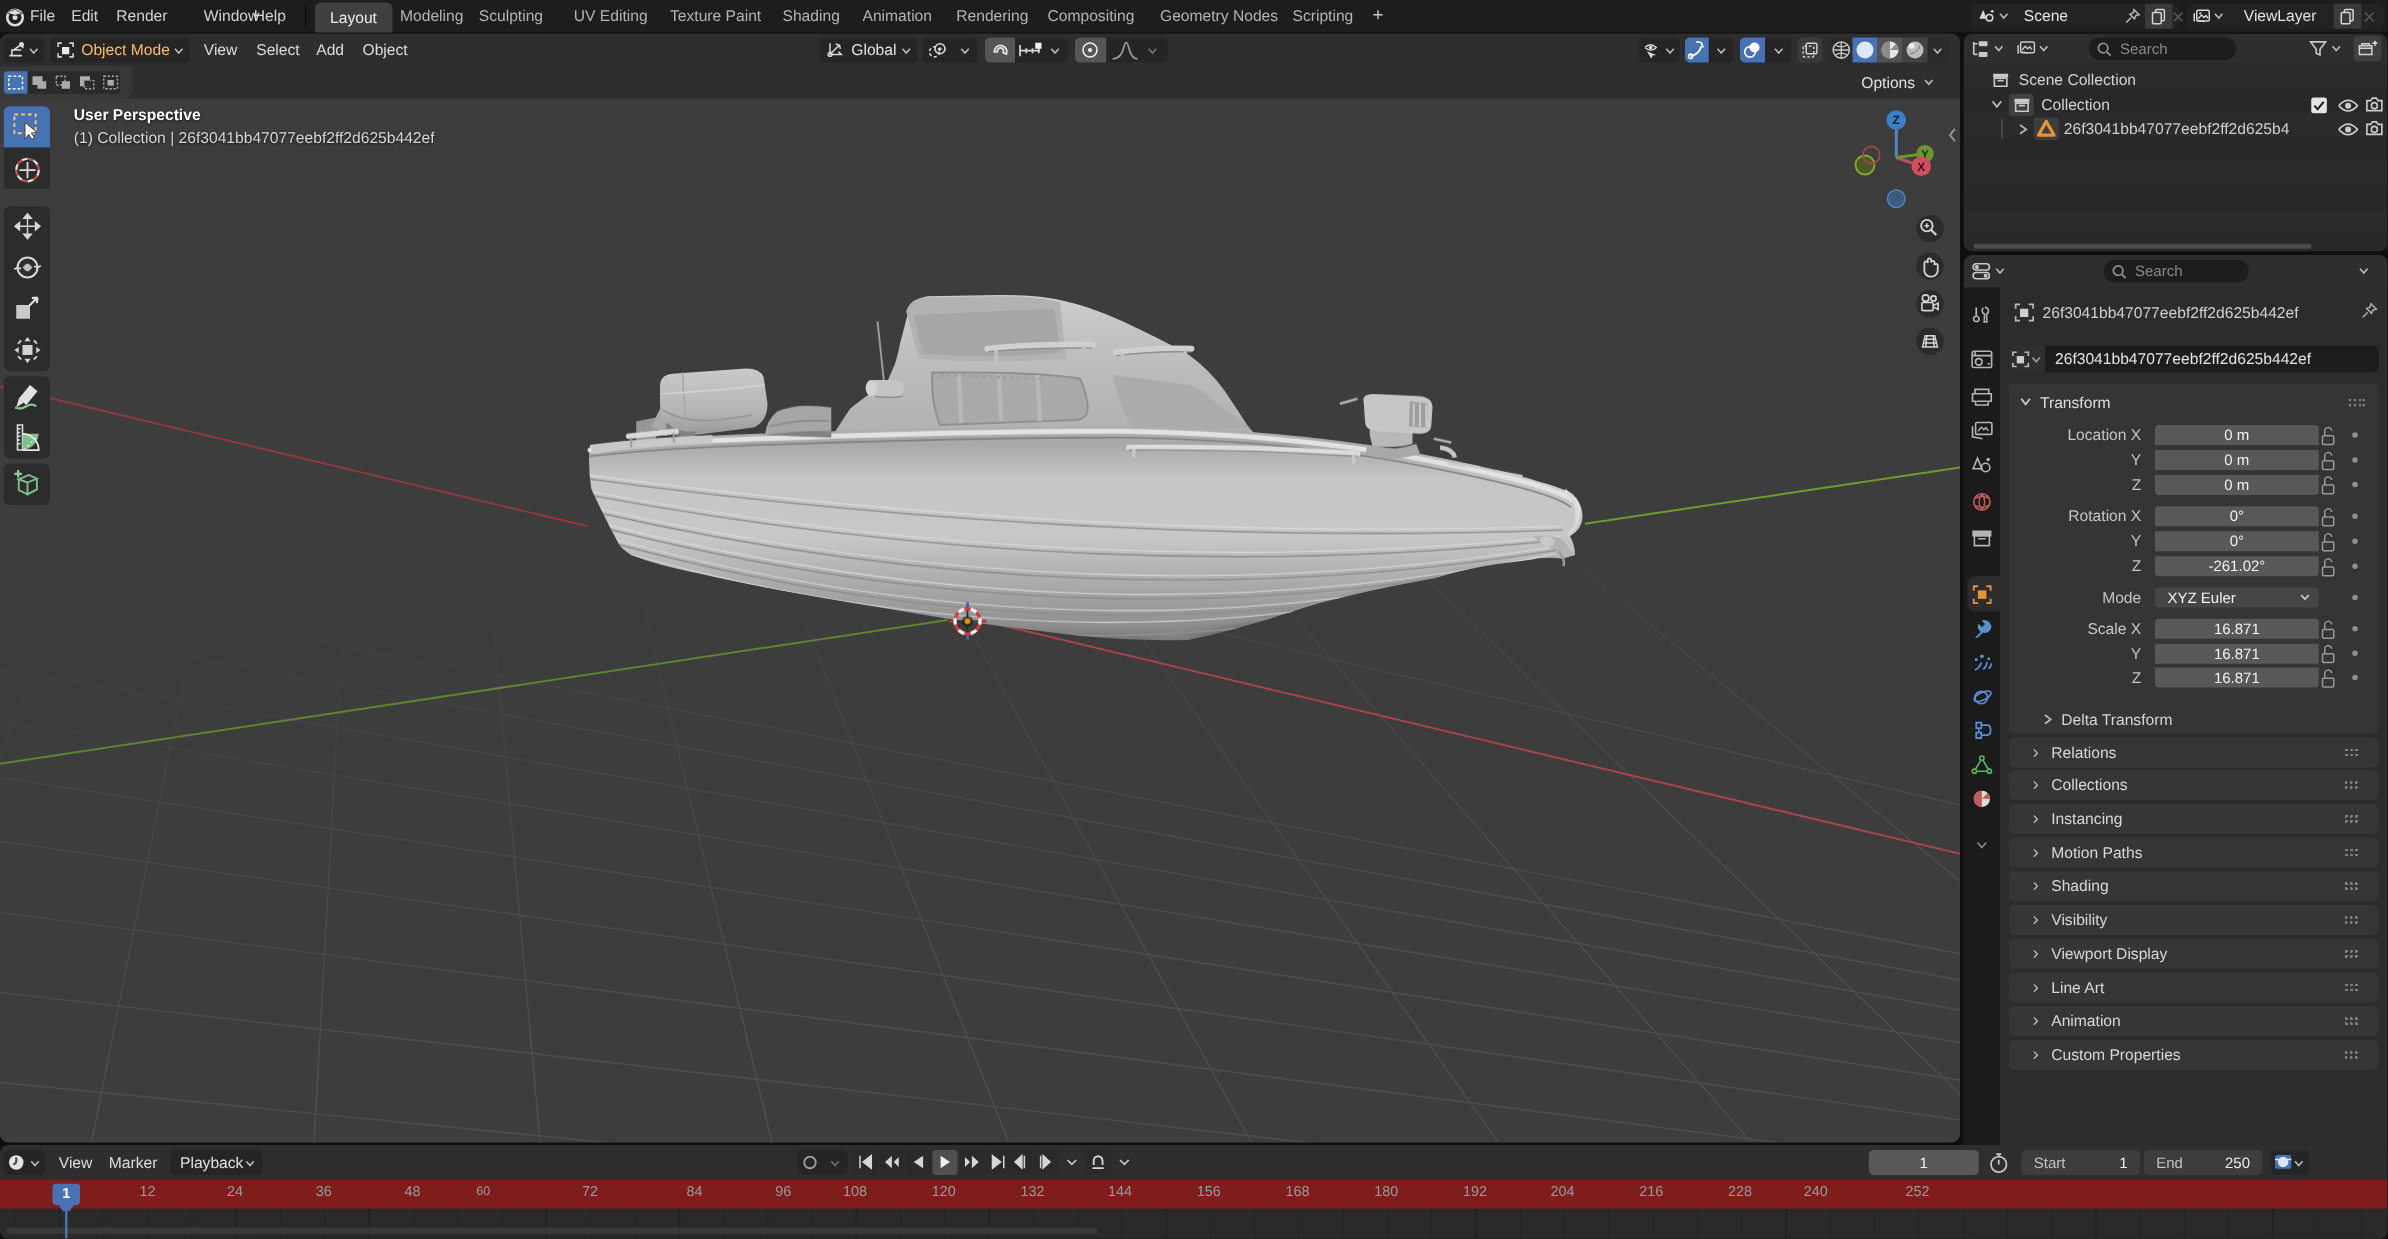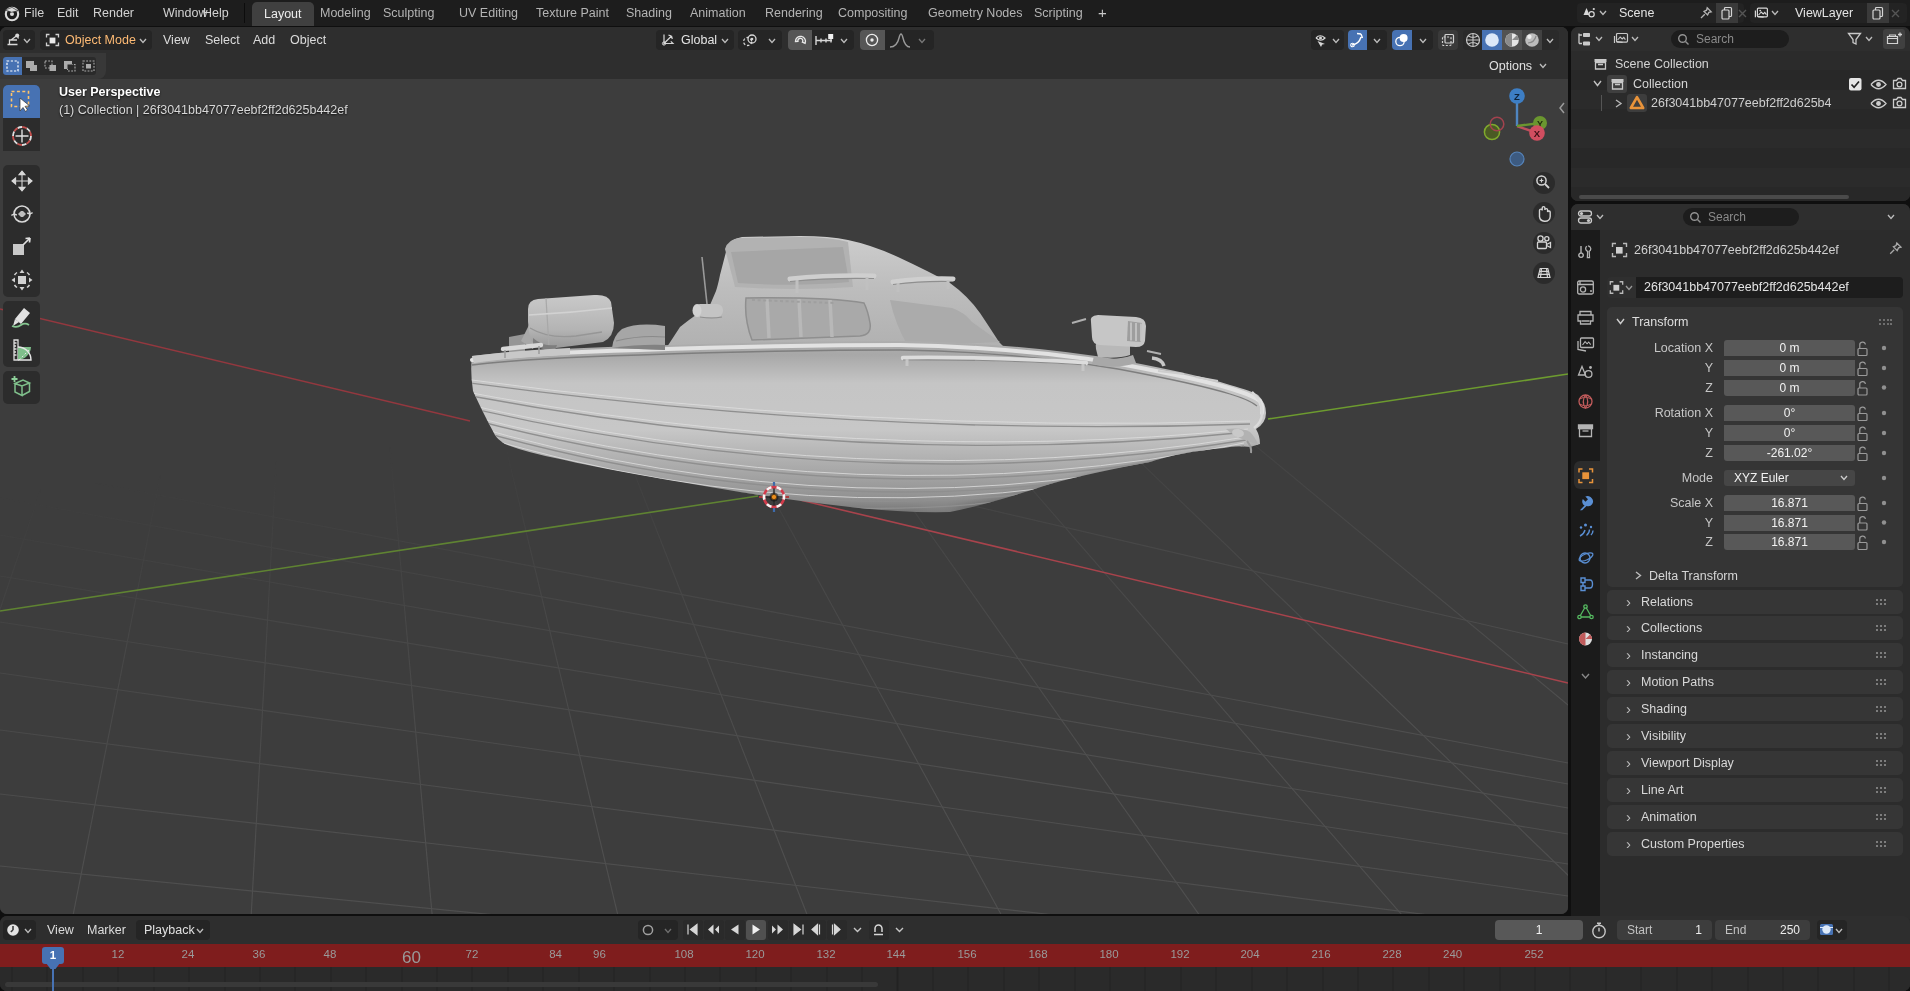--- a/index.html
+++ b/index.html
@@ -937,24 +937,24 @@
         <svg class="abs" style="left:18px;top:8px" width="8" height="6">
             <path d="M1 1 L4 4.5 L7 1" stroke="#bbb" stroke-width="1.3" fill="none"></path>
           </svg>
       </div>
     </div>
     <div class="abs" style="left:0;top:28px;width:1910px;height:23px;background:#7f1d1d">
 <div class="abs" style="left:98px;top:4px;width:40px;text-align:center;font-size:11.5px;color:#9a9a9a">12</div>
 <div class="abs" style="left:168px;top:4px;width:40px;text-align:center;font-size:11.5px;color:#9a9a9a">24</div>
 <div class="abs" style="left:239px;top:4px;width:40px;text-align:center;font-size:11.5px;color:#9a9a9a">36</div>
 <div class="abs" style="left:310px;top:4px;width:40px;text-align:center;font-size:11.5px;color:#9a9a9a">48</div>
-<div class="abs" style="left:381px;top:4px;width:40px;text-align:right;font-size:17px;color:#9a9a9a">60</div>
+<div class="abs" style="left:381px;top:4px;width:40px;text-align:left;font-size:10px;color:#9a9a9a">60</div>
 <div class="abs" style="left:452px;top:4px;width:40px;text-align:center;font-size:11.5px;color:#9a9a9a">72</div>
 <div class="abs" style="left:522px;top:4px;width:40px;text-align:right;font-size:11.5px;color:#9a9a9a">84</div>
-<div class="abs" style="left:593px;top:4px;width:40px;text-align:left;font-size:11.5px;color:#9a9a9a">96</div>
+<div class="abs" style="left:593px;top:4px;width:40px;text-align:right;font-size:11.5px;color:#9a9a9a">96</div>
 <div class="abs" style="left:664px;top:4px;width:40px;text-align:center;font-size:11.5px;color:#9a9a9a">108</div>
 <div class="abs" style="left:735px;top:4px;width:40px;text-align:center;font-size:11.5px;color:#9a9a9a">120</div>
 <div class="abs" style="left:806px;top:4px;width:40px;text-align:center;font-size:11.5px;color:#9a9a9a">132</div>
 <div class="abs" style="left:876px;top:4px;width:40px;text-align:center;font-size:11.5px;color:#9a9a9a">144</div>
 <div class="abs" style="left:947px;top:4px;width:40px;text-align:center;font-size:11.5px;color:#9a9a9a">156</div>
 <div class="abs" style="left:1018px;top:4px;width:40px;text-align:center;font-size:11.5px;color:#9a9a9a">168</div>
 <div class="abs" style="left:1089px;top:4px;width:40px;text-align:center;font-size:11.5px;color:#9a9a9a">180</div>
 <div class="abs" style="left:1160px;top:4px;width:40px;text-align:center;font-size:11.5px;color:#9a9a9a">192</div>
 <div class="abs" style="left:1230px;top:4px;width:40px;text-align:center;font-size:11.5px;color:#9a9a9a">204</div>
 <div class="abs" style="left:1301px;top:4px;width:40px;text-align:center;font-size:11.5px;color:#9a9a9a">216</div>

